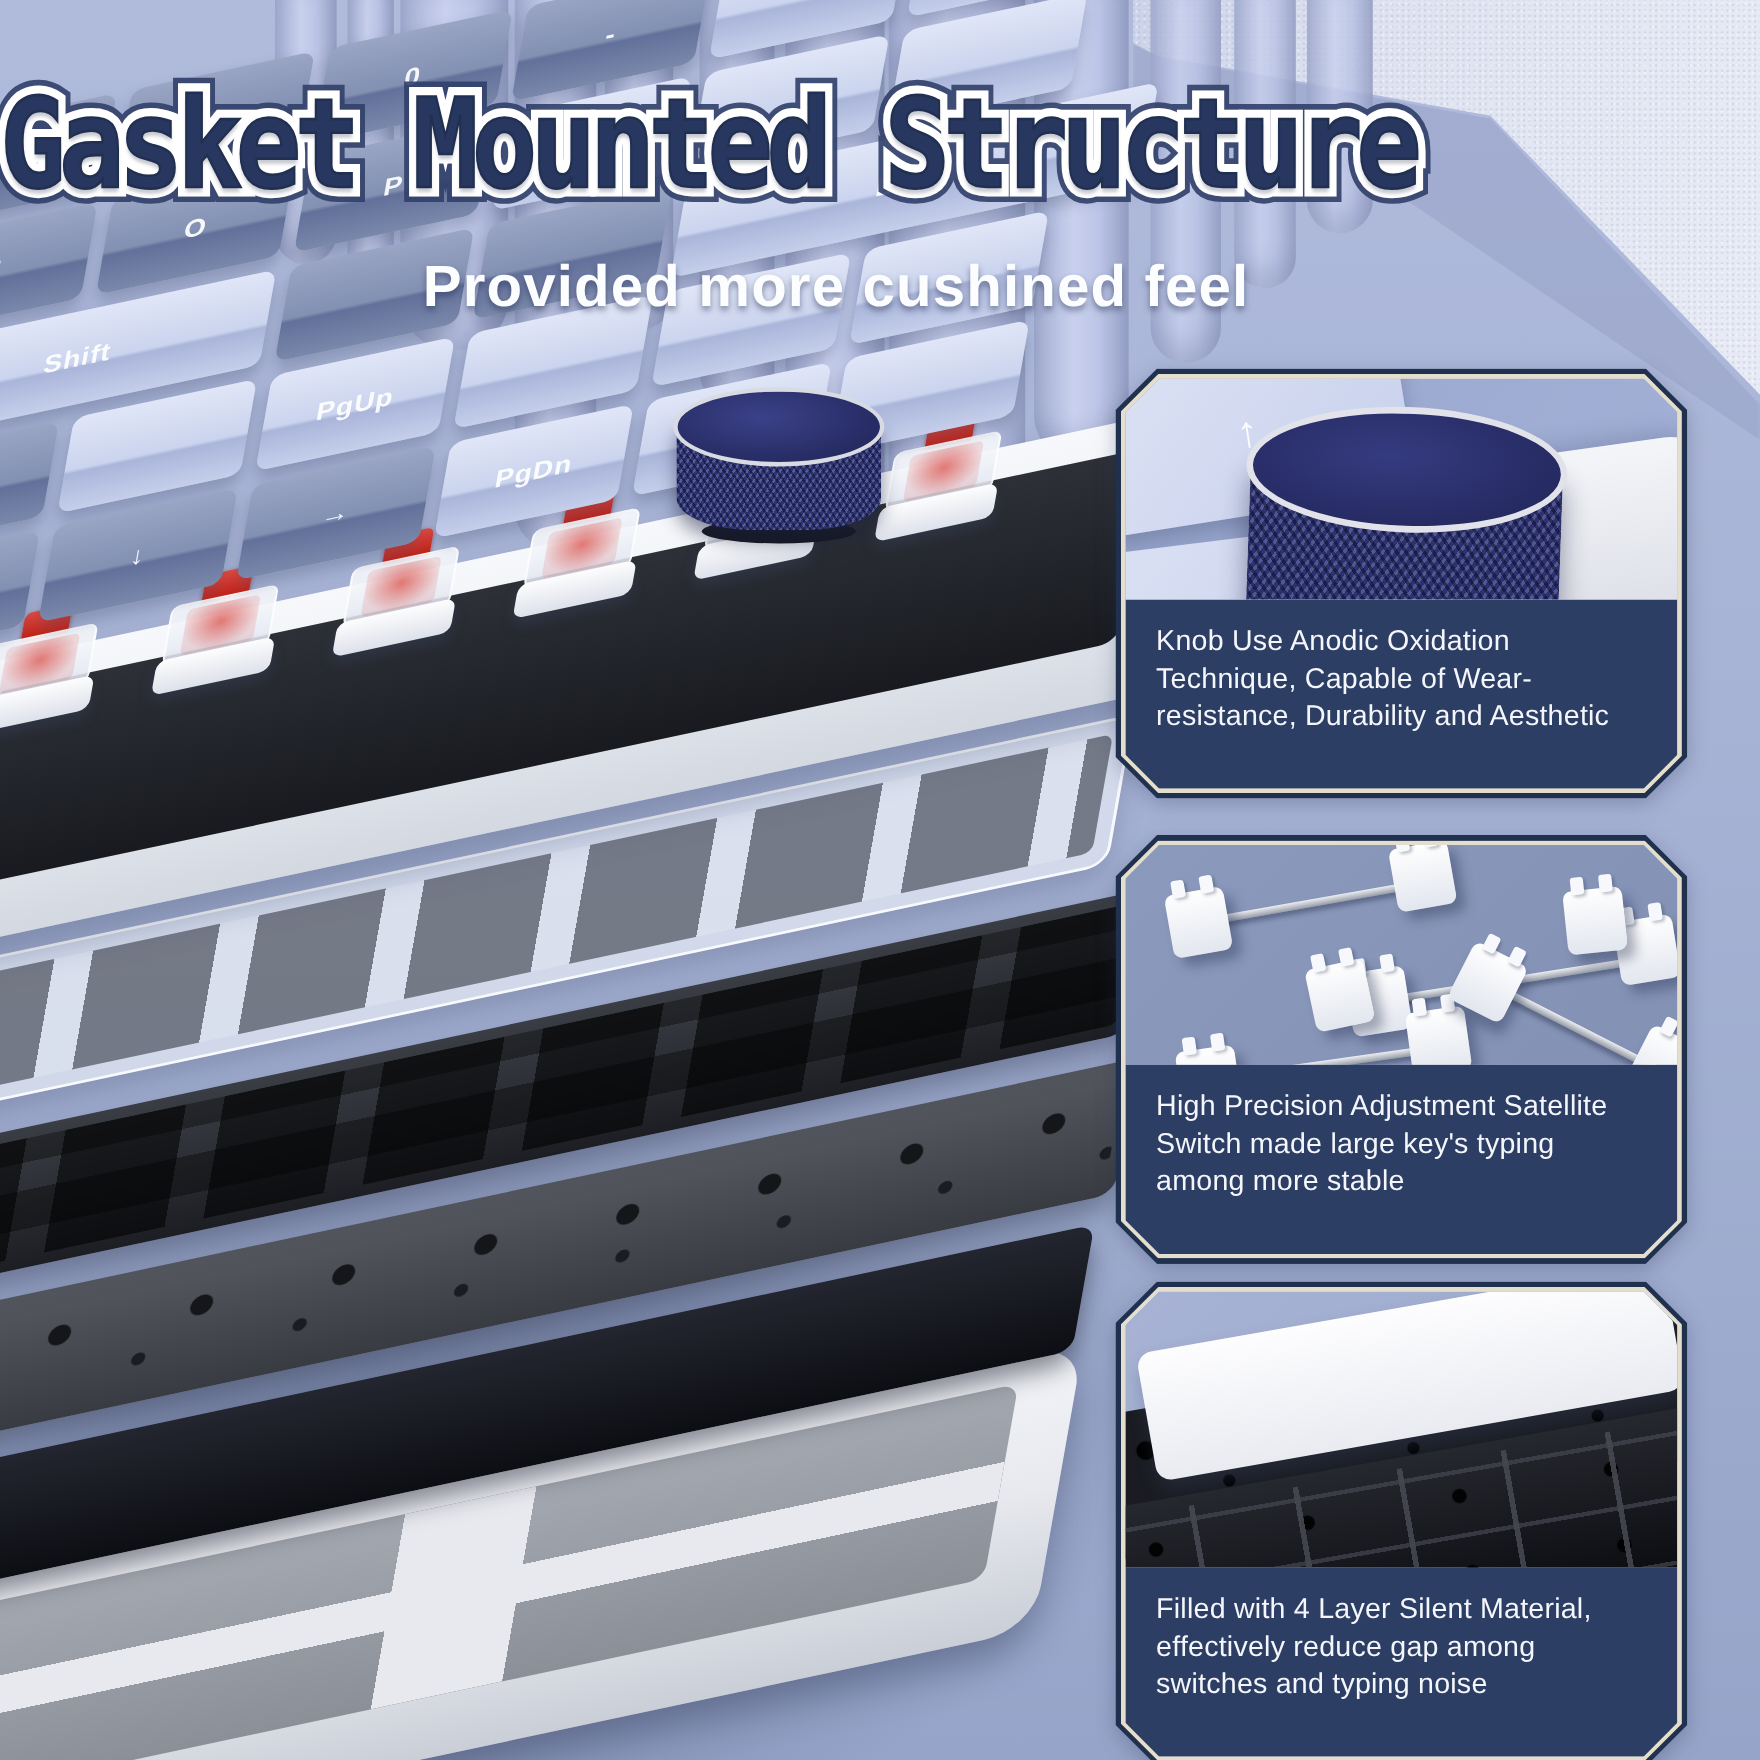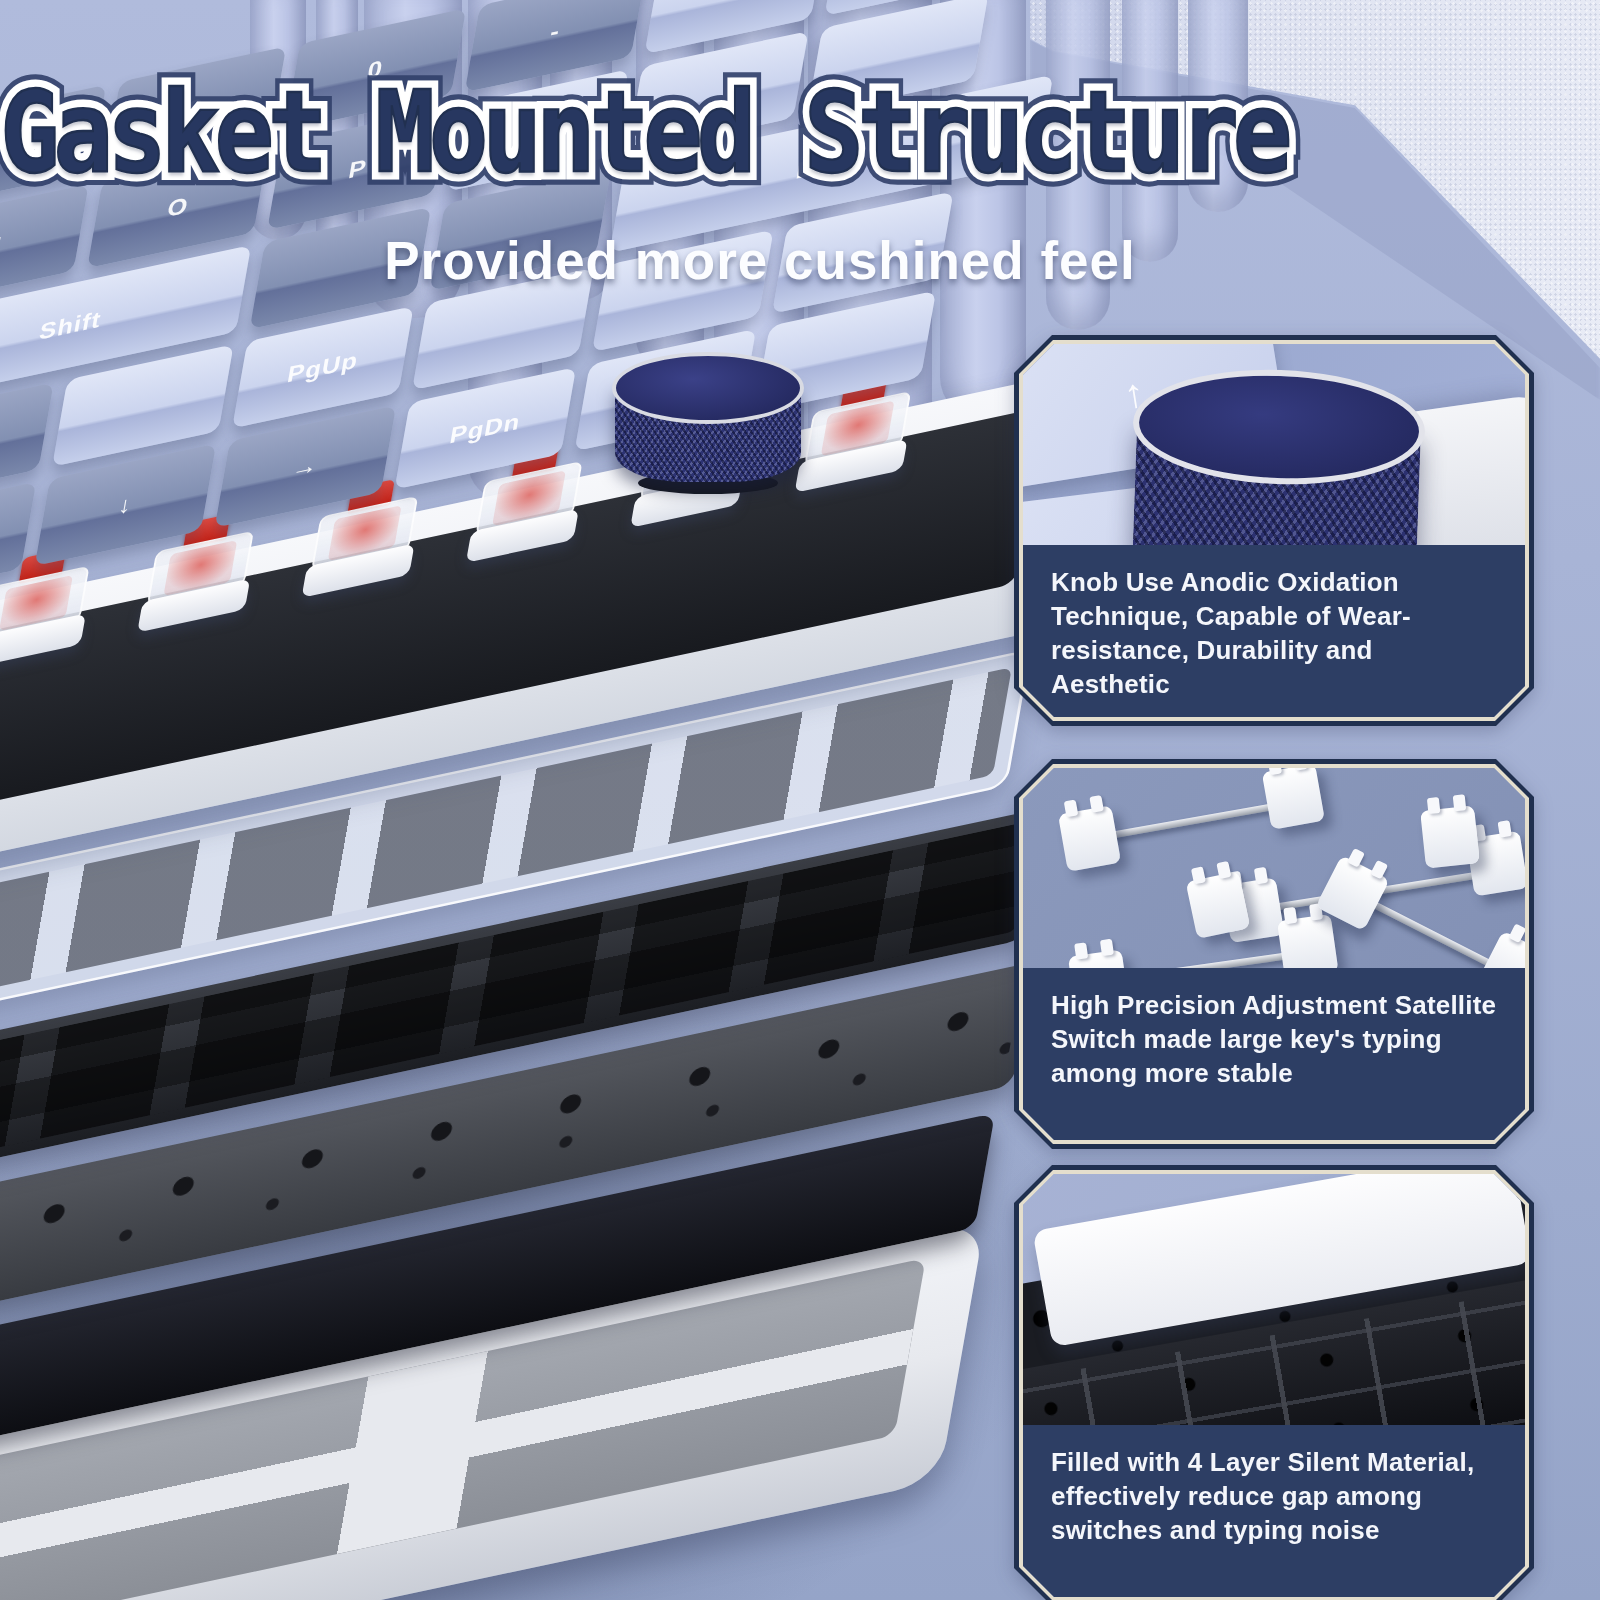--- a/index.html
+++ b/index.html
@@ -104,21 +104,21 @@
   .panel{position:absolute;left:1014px;width:520px;z-index:50;
        filter:drop-shadow(0 5px 9px rgba(38,48,82,.28));}
   .p-border{position:absolute;inset:0;background:#20304f;
        clip-path:polygon(38px 0,calc(100% - 38px) 0,100% 38px,100% calc(100% - 38px),calc(100% - 38px) 100%,38px 100%,0 calc(100% - 38px),0 38px);}
   .p-cream{position:absolute;inset:5px;background:#e4decd;
        clip-path:polygon(34px 0,calc(100% - 34px) 0,100% 34px,100% calc(100% - 34px),calc(100% - 34px) 100%,34px 100%,0 calc(100% - 34px),0 34px);}
   .p-core{position:absolute;inset:9px;display:flex;flex-direction:column;overflow:hidden;background:#9aa8d0;
        clip-path:polygon(31px 0,calc(100% - 31px) 0,100% 31px,100% calc(100% - 31px),calc(100% - 31px) 100%,31px 100%,0 calc(100% - 31px),0 31px);}
   .photo{flex:1;position:relative;overflow:hidden;}
   .caption{height:132px;flex:none;background:#2d3e64;color:#f4f6fb;
-       font-weight:bold;font-size:26px;line-height:34px;padding:20px 28px;letter-spacing:.2px;}
+       font-weight:normal;font-size:26px;line-height:34px;padding:20px 28px;letter-spacing:.2px;}
   
   .ph-knob{background:linear-gradient(120deg,#98a6ce,#a3b0d6);}
   .p1key{position:absolute;background:linear-gradient(135deg,#dde3f5,#c7d0ec);border-radius:22px;
        box-shadow:0 10px 16px rgba(60,70,104,.3);display:flex;align-items:center;justify-content:center;
        color:rgba(255,255,255,.92);font-weight:bold;}
   .p1key.up{left:-34px;top:-26px;width:290px;height:150px;transform:rotate(-9deg);font-size:40px;}
   .p1key.del{left:-66px;top:148px;width:300px;height:165px;transform:rotate(-7deg);font-size:34px;}
   .p1-case{position:absolute;right:-44px;bottom:-28px;width:320px;height:160px;border-radius:44px;
        background:linear-gradient(180deg,#f4f5f8,#dcdfe7);transform:rotate(-8deg);
        box-shadow:-8px -6px 18px rgba(70,80,115,.25);}

